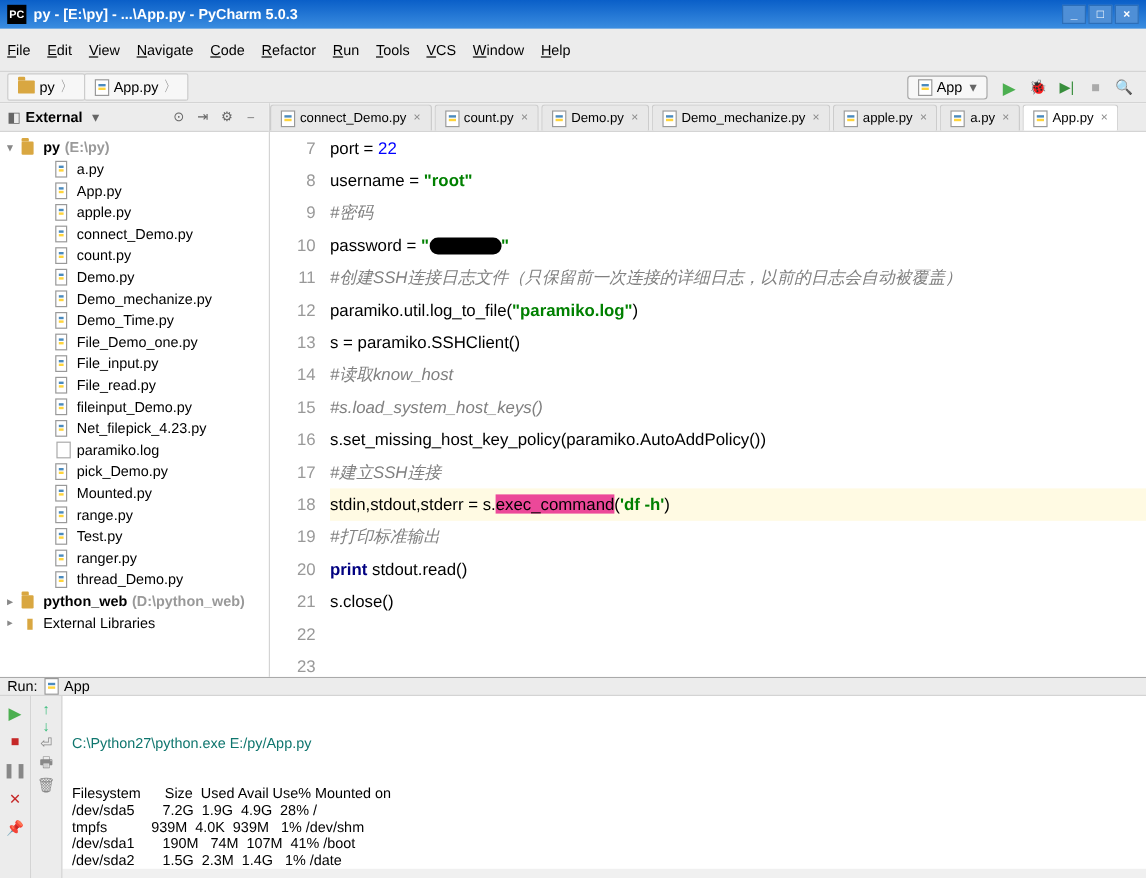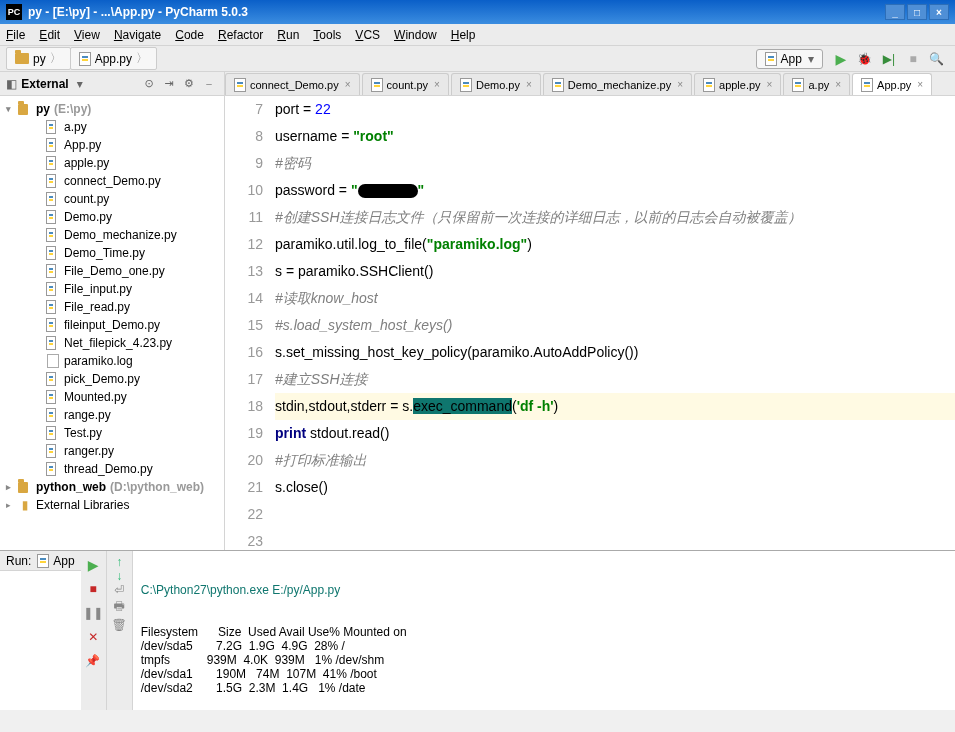--- a/index.html
+++ b/index.html
@@ -3,21 +3,21 @@
 <meta charset="utf-8">
 <style>
 * { margin: 0; padding: 0; box-sizing: border-box; font-family: "Segoe UI", Tahoma, sans-serif; }
 body { width: 955px; height: 732px; background: #f0f0f0; font-size: 12px; overflow: hidden; }
 
 .titlebar { background: linear-gradient(#0a5fc8,#3b8de0); color: #fff; height: 24px; display: flex; align-items: center; padding: 0 6px; font-size: 12px; font-weight: bold; }
 .titlebar .icon { width: 16px; height: 16px; background: #000; margin-right: 6px; display: flex; align-items: center; justify-content: center; color:#fff; font-size:9px; }
 .titlebar .spacer { flex: 1; }
 .titlebar .winbtn { width: 20px; height: 16px; background: #4f8fd6; border: 1px solid #2c6eb8; margin-left: 2px; display:flex; align-items:center; justify-content:center; color:#fff; font-size:10px; }
 
-.menubar { background: #ececec; height: 22px; display: flex; align-items: center; padding: 0 6px; border-bottom: 1px solid #d4d4d4; }
+.menubar { background: #ececec; height: 36px; display: flex; align-items: center; padding: 0 6px; border-bottom: 1px solid #d4d4d4; }
 .menubar span { margin-right: 14px; cursor: default; }
 .menubar span u { text-decoration: underline; }
 
 .toolbar { background: #ececec; height: 26px; display: flex; align-items: center; padding: 0 6px; border-bottom: 1px solid #d4d4d4; }
 .breadcrumb { display: flex; align-items: center; }
 .breadcrumb .crumb { padding: 2px 8px; border: 1px solid #ccc; background: #f7f7f7; border-radius: 2px; margin-right: -1px; display:flex; align-items:center; }
 .folder-icon { width:14px; height:11px; background:#d9a741; border-radius:1px; margin-right:4px; position:relative; }
 .folder-icon:before { content:""; position:absolute; top:-3px; left:0; width:6px; height:3px; background:#d9a741; border-radius:1px 1px 0 0; }
 .py-icon { width:12px; height:14px; background:#fff; border:1px solid #999; margin-right:4px; position:relative; }
 .py-icon:after { content:""; position:absolute; top:3px; left:2px; right:2px; height:2px; background:#4b8bbe; box-shadow:0 3px 0 #ffd43b; }
@@ -53,21 +53,21 @@
 .gutter div { height:27px; line-height:27px; }
 .lines { flex:1; }
 .lines div.line { height:27px; line-height:27px; white-space:pre; }
 .lines .hl { background:#fffae3; }
 .c-comment { color:#808080; font-style:italic; }
 .c-str { color:#008000; font-weight:bold; }
 .c-num { color:#0000ff; }
 .c-kw { color:#000080; font-weight:bold; }
 .redacted { display:inline-block; width:60px; height:14px; background:#000; vertical-align:middle; border-radius:7px; }
 
-.run-panel { border-top:1px solid #aaa; height: 160px; display:flex; flex-direction:row; background:#fff; }
+.run-panel { border-top:1px solid #aaa; height: 160px; display:flex; flex-direction:column; background:#fff; }
 .run-header { height:20px; background:#ececec; display:flex; align-items:center; padding:0 6px; border-bottom:1px solid #d4d4d4; }
 .run-header .title { font-weight:normal; margin-right:6px; }
 .run-body { flex:1; display:flex; }
 .run-sidebtns { width:26px; background:#ececec; border-right:1px solid #d4d4d4; display:flex; flex-direction:column; align-items:center; padding-top:4px; }
 .run-sidebtns .sbtn { width:20px; height:20px; margin-bottom:4px; display:flex; align-items:center; justify-content:center; cursor:pointer; }
 .run-sidebtns2 { width:26px; background:#ececec; border-right:1px solid #d4d4d4; display:flex; flex-direction:column; align-items:center; padding-top:4px; }
 .console { flex:1; padding:4px 8px; font-family:"Courier New",monospace; font-size:12px; color:#000; white-space:pre; overflow:auto; }
 .console .header-line { color:#0f766e; }
 </style>
 </head>
@@ -386,23 +386,23 @@
           <div class="line">username = <span class="c-str">"root"</span></div>
           <div class="line"><span class="c-comment">#密码</span></div>
           <div class="line">password = <span class="c-str">"</span><span class="redacted"></span><span class="c-str">"</span></div>
           <div class="line"><span class="c-comment">#创建SSH连接日志文件（只保留前一次连接的详细日志，以前的日志会自动被覆盖）</span></div>
           <div class="line">paramiko.util.log_to_file(<span class="c-str">"paramiko.log"</span>)</div>
           <div class="line">s = paramiko.SSHClient()</div>
           <div class="line"><span class="c-comment">#读取know_host</span></div>
           <div class="line"><span class="c-comment">#s.load_system_host_keys()</span></div>
           <div class="line">s.set_missing_host_key_policy(paramiko.AutoAddPolicy())</div>
           <div class="line"><span class="c-comment">#建立SSH连接</span></div>
-          <div class="line hl">stdin,stdout,stderr = s.<span style="background:#0f766e">exec_command</span>(<span class="c-str">'df -h'</span>)</div>
+          <div class="line hl">stdin,stdout,stderr = s.<span style="background:#ec4899">exec_command</span>(<span class="c-str">'df -h'</span>)</div>
+          <div class="line"><span class="c-comment">#打印标准输出</span></div>
           <div class="line"><span class="c-kw">print</span> stdout.read()</div>
-          <div class="line"><span class="c-comment">#打印标准输出</span></div>
           <div class="line">s.close()</div>
         </div>
     </div>
   </div>
 </div>
 
 <div class="run-panel">
   <div class="run-header">
     <span class="title">Run:</span>
     <span class="py-icon"></span>

